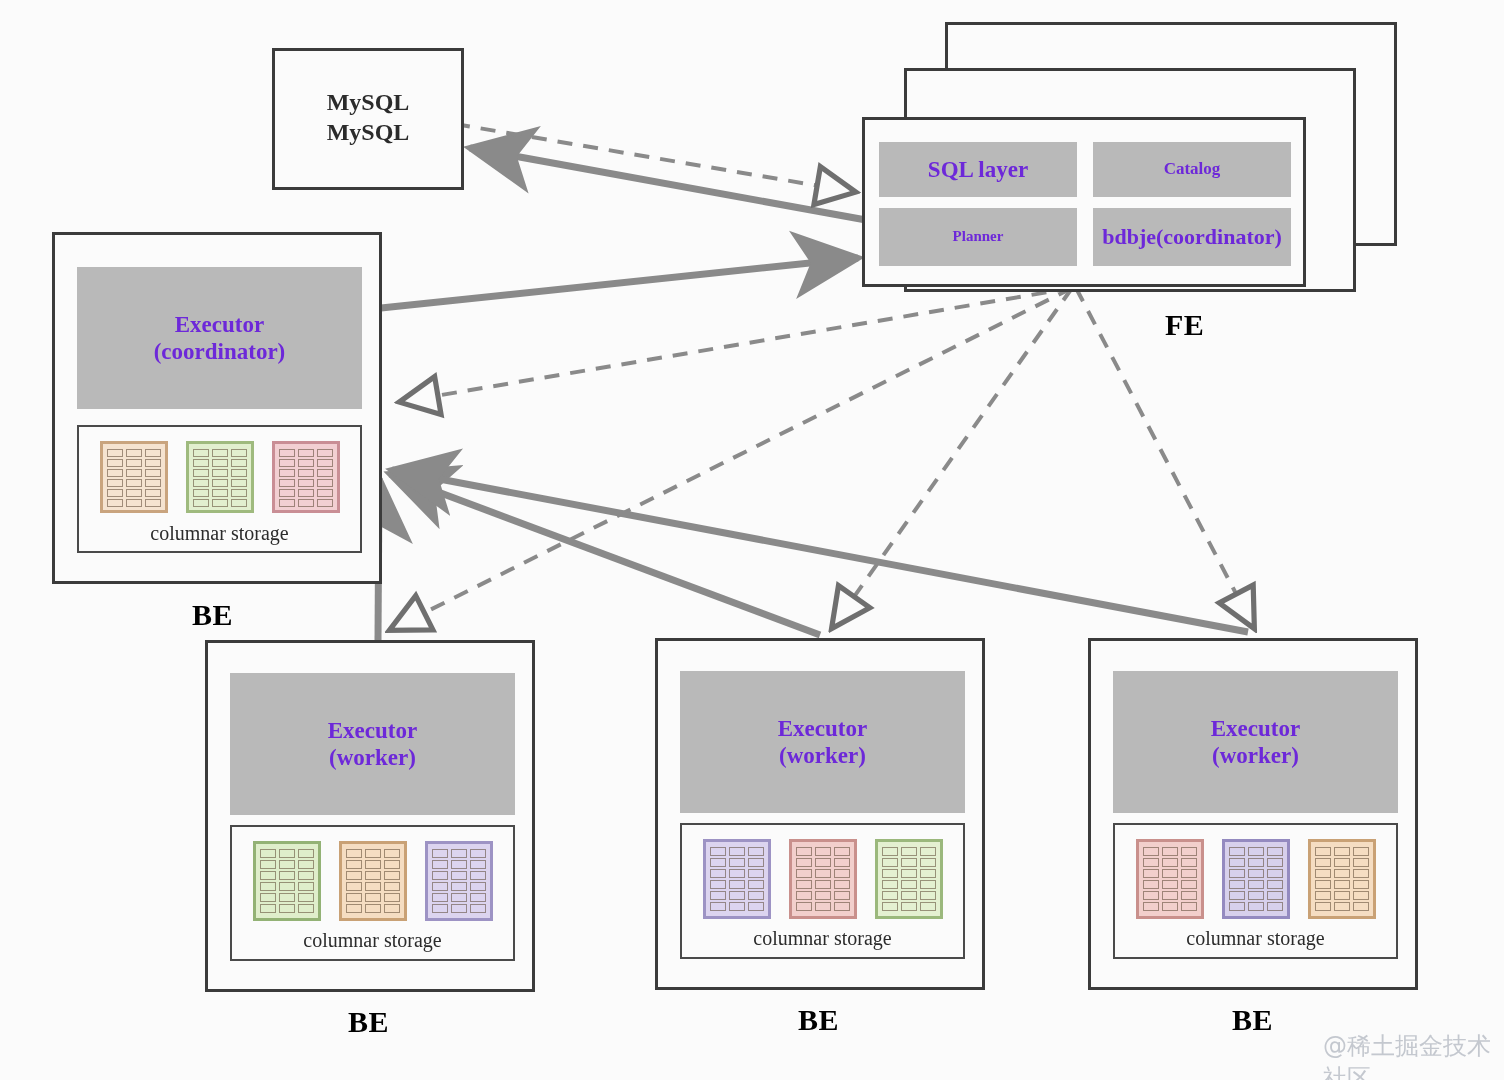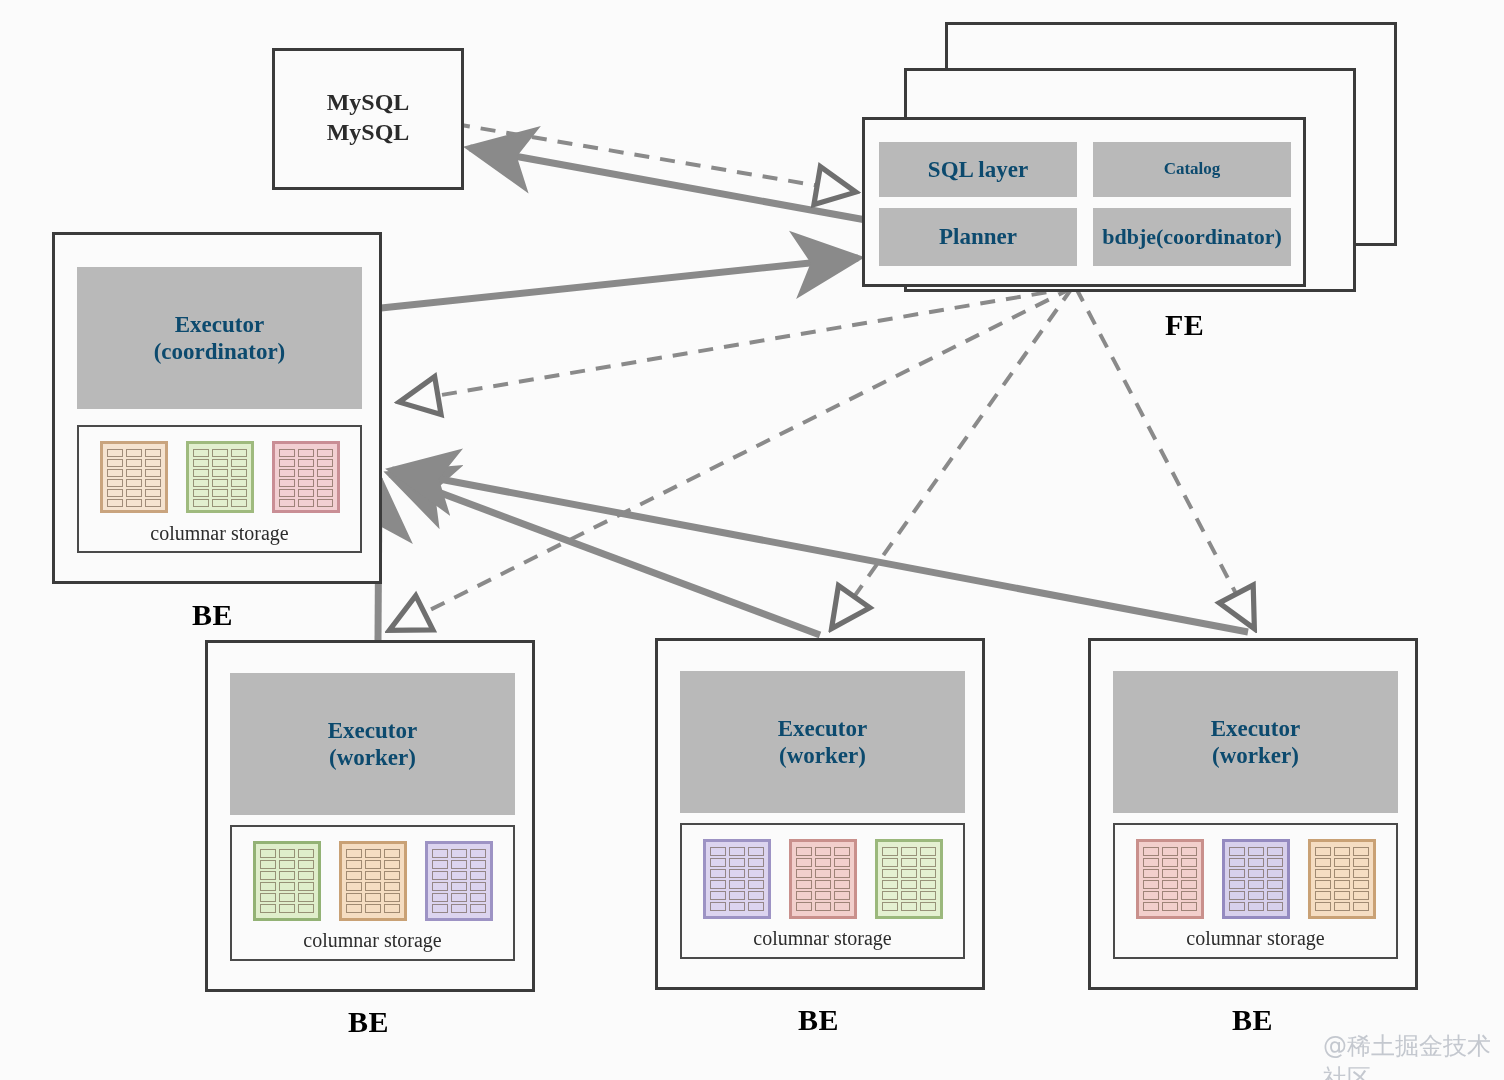--- a/index.html
+++ b/index.html
@@ -3,21 +3,21 @@
 <meta charset="utf-8">
 <style>
   html,body{margin:0;padding:0;background:#fbfbfb;}
   #stage{position:relative;width:1504px;height:1080px;background:#fbfbfb;
          font-family:"Liberation Serif",serif;overflow:hidden;}
   svg.edges{position:absolute;left:0;top:0;width:1504px;height:1080px;pointer-events:none;}
   .node{position:absolute;box-sizing:border-box;background:#fbfbfb;border:3px solid #3b3b3b;}
   .fe-ghost{position:absolute;box-sizing:border-box;background:#fbfbfb;border:3px solid #3b3b3b;}
   .grayblk{position:absolute;box-sizing:border-box;background:#b9b9b9;
            display:flex;align-items:center;justify-content:center;text-align:center;
-           color:#0c4a6e;font-weight:bold;line-height:1.18;}
+           color:#6d28d9;font-weight:bold;line-height:1.18;}
   .caption{position:absolute;font-weight:bold;color:#000000;letter-spacing:.5px;}
   .storage{position:absolute;box-sizing:border-box;background:#fbfbfb;border:2px solid #4a4a4a;}
   .tables{position:absolute;left:0;right:0;display:flex;justify-content:center;gap:18px;}
   .tbl{box-sizing:border-box;border-width:3px;border-style:solid;padding:5px 4px;
        display:flex;gap:3px;}
   .tcol{flex:1;display:flex;flex-direction:column;gap:2px;}
   .tcell{flex:1;min-height:6px;border:1px solid rgba(90,70,50,.55);}
   .storage-label{position:absolute;left:0;right:0;text-align:center;color:#2b2b2b;font-weight:normal;}
   .mysql-label{position:absolute;left:0;right:0;text-align:center;color:#2b2b2b;
                font-weight:bold;line-height:1.25;}
@@ -69,21 +69,21 @@
   <div class="fe-ghost" style="left:945px;top:22px;width:452px;height:224px;"></div>
   <div class="fe-ghost" style="left:904px;top:68px;width:452px;height:224px;"></div>
 
   <div class="node" style="left:862px;top:117px;width:444px;height:170px;">
     <div class="grayblk" style="left:14px;top:22px;width:198px;height:55px;font-size:23px;">
       <span>SQL layer</span>
     </div>
     <div class="grayblk" style="left:228px;top:22px;width:198px;height:55px;font-size:17px;">
       <span>Catalog</span>
     </div>
-    <div class="grayblk" style="left:14px;top:88px;width:198px;height:58px;font-size:23px;">
+    <div class="grayblk" style="left:14px;top:88px;width:198px;height:58px;font-size:15px;">
       <span>Planner</span>
     </div>
     <div class="grayblk" style="left:228px;top:88px;width:198px;height:58px;font-size:22px;flex-direction:row;">
       <span>bdbje</span>
       <span>(coordinator)</span>
     </div>
   </div>
   <div class="caption" style="left:1165px;top:308px;font-size:30px;">FE</div>
 
   <div class="node" style="left:52px;top:232px;width:330px;height:352px;">

